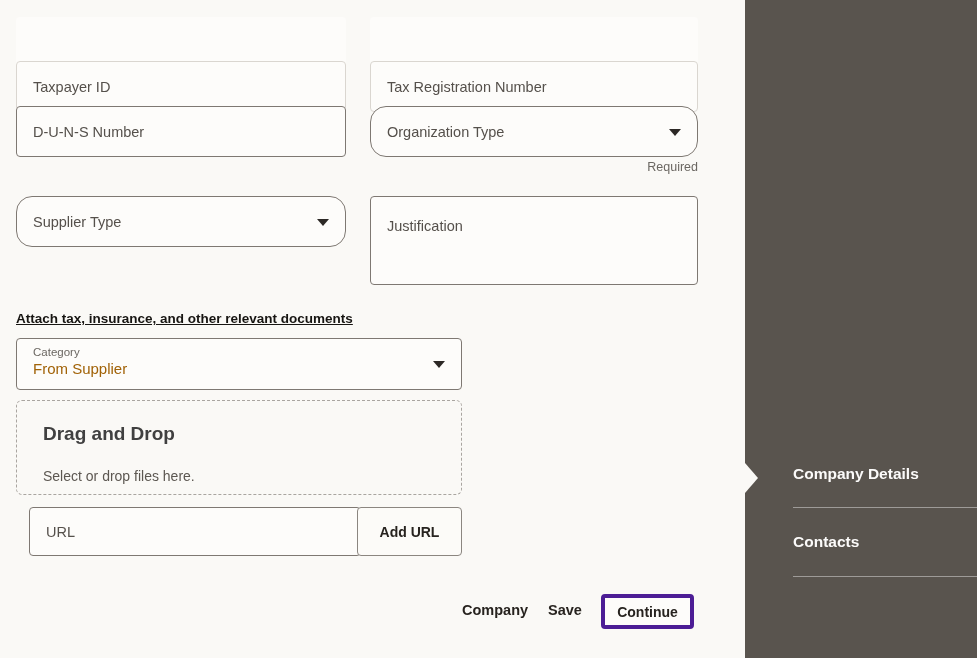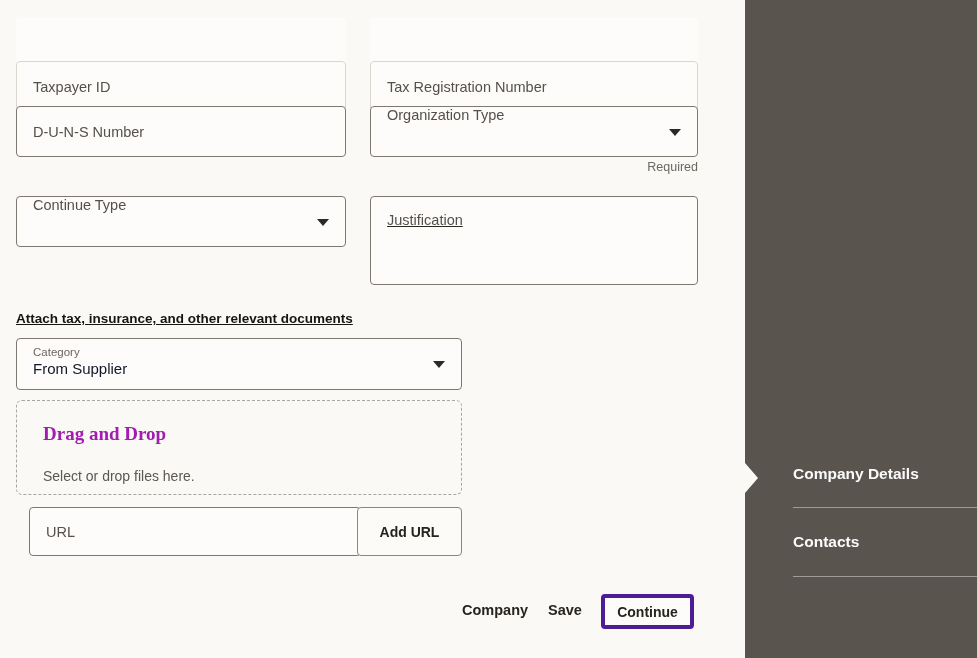--- a/index.html
+++ b/index.html
@@ -19,60 +19,60 @@
   .input {
     border:1px solid #7E7872; width:100%; height:100%;
     border-radius:4px; background:#FDFCFA;
     padding:0 16px; font-family:inherit; font-size:14.5px; color:#2b2722;
     outline:none;
   }
   .input.light { border-color:#DAD6D0;margin-top:44px; }
   .input::placeholder { color:#55504B; opacity:1; }
 
   .combo {
-    border:1px solid #7E7872; display:flex; 
-    padding:0 16px; cursor:pointer; background:#FDFCFA; border-radius:4px;
+    border:1px solid #7E7872; display:flex; align-items:center;
+    padding:0 16px; cursor:pointer; background:#FDFCFA; border-radius:16px;
   }
   .combo .ph { color:#55504B; }
   .caret {
     position:absolute; right:16px; top:50%; margin-top:-3px;
     width:0; height:0;
     border-left:6px solid transparent; border-right:6px solid transparent;
     border-top:7px solid #2c2825;
   }
 
   textarea.input {
-    padding:14px 16px; resize:none; line-height:1.35;text-decoration:underline;
+    padding:20px 16px; resize:none; line-height:1.35;
   }
 
   .required-hint {
     position:absolute; left:370px; top:160px; width:328px;
     text-align:right; font-size:12.5px; color:#6B6762;
   }
 
   .section-heading {
     position:absolute; left:16px; top:311px;
     font-size:13.5px; font-weight:bold; color:#171512;text-decoration:underline;
   }
 
   
   .category {
     position:absolute; left:16px; top:338px; width:446px; height:52px;
     border:1px solid #7E7872; border-radius:4px; background:#FDFCFA;
     padding:7px 16px 0 16px; cursor:pointer;
   }
   .category .small-label { font-size:11.5px; color:#6B6762; display:block; }
-  .category .value { font-size:15px; color:#0f172a; display:block; margin-top:2px; }
+  .category .value { font-size:15px; color:#a16207; display:block; margin-top:2px; }
 
   .dropzone {
     position:absolute; left:16px; top:400px; width:446px; height:95px;
     border:1px dashed #A9A5A0; border-radius:6px; background:transparent;
     padding:22px 0 0 26px; cursor:pointer;
   }
-  .dropzone .dz-title { font-size:19px; font-weight:bold; color:#a21caf;font-family:Liberation Serif, serif; }
+  .dropzone .dz-title { font-size:19px; font-weight:bold; color:#404040; }
   .dropzone .dz-sub { font-size:14px; color:#5C5751; margin-top:23px; }
 
   .add-url-btn {
     position:absolute; left:357px; top:507px; width:105px; height:49px;
     border:1px solid #8B8680; border-radius:4px; background:#FCFBF8;
     font-family:inherit; font-size:14px; font-weight:bold; color:#27231F;
     cursor:pointer;
   }
 
   
@@ -122,21 +122,21 @@
   <div class="field" style="left:16px; top:106px; width:330px; height:51px;">
     <input class="input" type="text" placeholder="D-U-N-S Number" style="">
   </div>
   <div class="field combo" style="left:370px; top:106px; width:328px; height:51px;">
     <span class="ph">Organization Type</span>
     <span class="caret"></span>
   </div>
   <div class="required-hint">Required</div>
 
   <div class="field combo" style="left:16px; top:196px; width:330px; height:51px;">
-    <span class="ph">Continue Type</span>
+    <span class="ph">Supplier Type</span>
     <span class="caret"></span>
   </div>
   <div class="field" style="left:370px; top:196px; width:328px; height:89px;">
     <textarea class="input" placeholder="Justification" style=""></textarea>
   </div>
 
   <div class="section-heading">Attach tax, insurance, and other relevant documents</div>
 
   <div class="category">
     <span class="small-label">Category</span>

